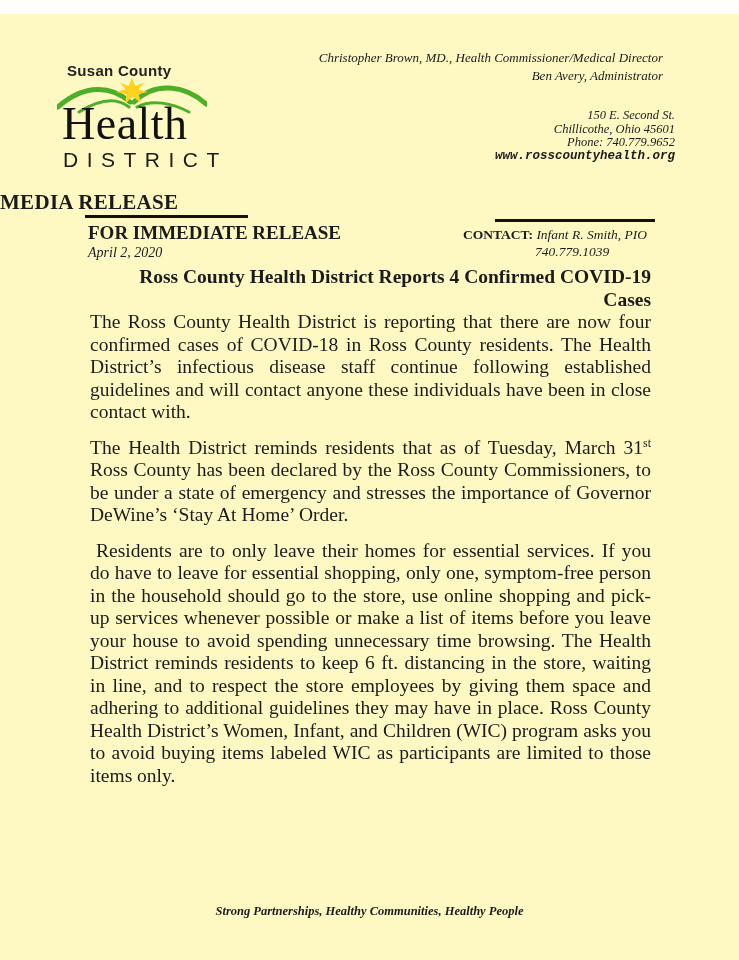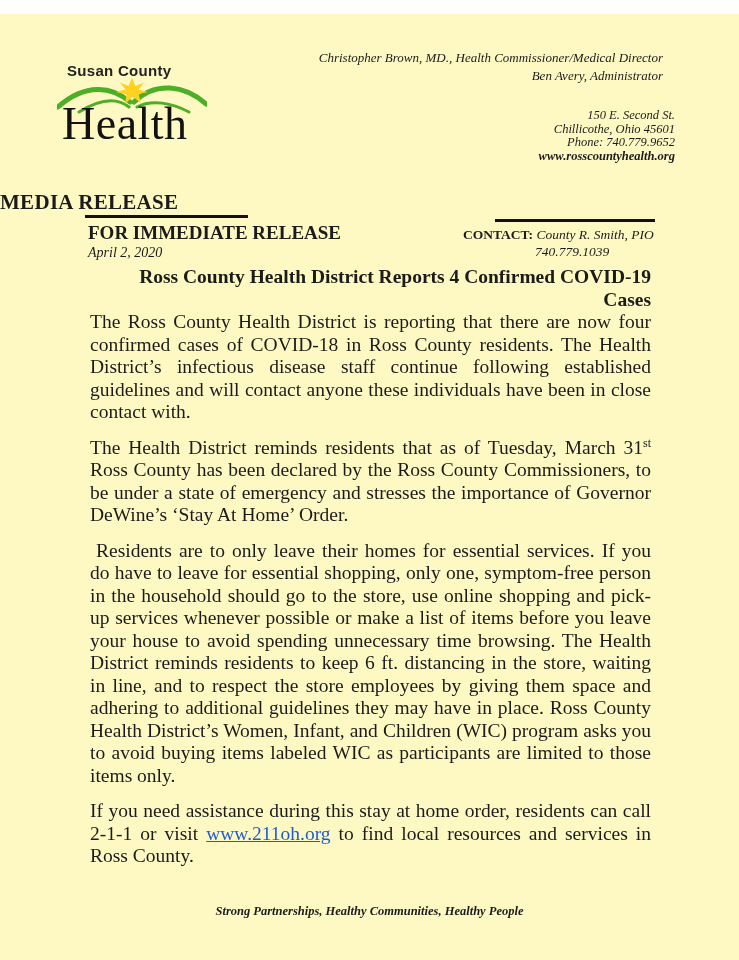--- a/index.html
+++ b/index.html
@@ -27,21 +27,21 @@
   .logo-sub {
     position:absolute; top:86px; left:-4px;
     font-family:"Liberation Sans", sans-serif; font-size:21px; letter-spacing:8.5px;
     color:#1a1a1a; white-space:nowrap; font-weight:400;
   }
   
   .address {
     position:absolute; top:95px; right:64px; text-align:right;
     font-style:italic; font-size:12.5px; line-height:13.6px; white-space:nowrap;
   }
-  .address .bold { font-weight:bold; }
+  .address .bold { font-weight:bold;font-family:Liberation Mono, monospace; }
   
   .banner {
     position:absolute; top:176px; left:0; width:739px; text-align:left;
     font-weight:bold; font-size:21px; letter-spacing:0.3px;
   }
   
   .rule { height:3px; background:var(--rule,#111); }
   .release-left { position:absolute; top:201px; left:85px; width:200px; }
   .release-left .rule { width:163px; margin-bottom:4px; }
   .imm { font-weight:bold; font-size:19px; white-space:nowrap; margin-left:3px; }
@@ -82,20 +82,21 @@
   <div class="logo">
     <div class="logo-top">Susan County</div>
     <svg class="logo-art" viewBox="0 0 150 36" xmlns="http://www.w3.org/2000/svg">
       <path d="M1,29 C28,5 55,8 73,24" fill="none" stroke="var(--logo-green)" stroke-width="5" stroke-linecap="round"></path>
       <path d="M77,24 C98,3 128,7 149,26" fill="none" stroke="var(--logo-green)" stroke-width="5" stroke-linecap="round"></path>
       <path d="M22,34 C46,19 62,21 72,29" fill="none" stroke="var(--logo-green)" stroke-width="3" stroke-linecap="round"></path>
       <path d="M80,29 C95,21 115,25 132,34" fill="none" stroke="var(--logo-green)" stroke-width="3" stroke-linecap="round"></path>
       <polygon points="75,0 78.5,8 87,4.5 81.5,11.5 91,14 81.5,16 84,25 75.5,18.5 68,26 69.5,16.5 59,14 68.5,11.5 63,4.5 71.5,8" fill="var(--logo-yellow)"></polygon>
     </svg>
     <div class="logo-main">Health</div>
+    <div class="logo-sub">DISTRICT</div>
   </div>
 
   <div class="address">
     <div>150 E. Second St.</div>
     <div>Chillicothe, Ohio 45601</div>
     <div>Phone: 740.779.9652</div>
     <div class="bold">www.rosscountyhealth.org</div>
   </div>
 
   <div class="banner">MEDIA RELEASE</div>
@@ -103,30 +104,29 @@
   <div class="release-left">
     <div class="rule"></div>
     <div class="imm">FOR IMMEDIATE RELEASE</div>
     <div class="date">April 2, 2020</div>
   </div>
 
   <div class="release-right">
     <div class="rule"></div>
     <div class="contact-line">
       <span class="contact-label">CONTACT:</span>
-      <span class="contact-name">County R. Smith, PIO</span>
+      <span class="contact-name">Infant R. Smith, PIO</span>
     </div>
     <div class="contact-phone">740.779.1039</div>
   </div>
 
   <div class="article">
     <h1 class="art-title">Ross County Health District Reports 4 Confirmed COVID-19 Cases</h1>
     <div>
         <p>The Ross County Health District is reporting that there are now four confirmed cases of COVID-18 in Ross County residents. The Health District’s infectious disease staff continue following established guidelines and will contact anyone these individuals have been in close contact with.</p>
         <p>The Health District reminds residents that as of Tuesday, March 31<sup>st</sup> Ross County has been declared by the Ross County Commissioners, to be under a state of emergency and stresses the importance of Governor DeWine’s ‘Stay At Home’ Order.</p>
         <p class="indent">Residents are to only leave their homes for essential services. If you do have to leave for essential shopping, only one, symptom-free person in the household should go to the store, use online shopping and pick-up services whenever possible or make a list of items before you leave your house to avoid spending unnecessary time browsing. The Health District reminds residents to keep 6 ft. distancing in the store, waiting in line, and to respect the store employees by giving them space and adhering to additional guidelines they may have in place. Ross County Health District’s Women, Infant, and Children (WIC) program asks you to avoid buying items labeled WIC as participants are limited to those items only.</p>
-        <p>If you need assistance during this stay at home order, residents can call 2-1-1 or visit <a>www.211oh.org</a> to find local resources and services in Ross County.</p>
       </div>
   </div>
 
   <div class="footer">Strong Partnerships, Healthy Communities, Healthy People</div>
 
 </div>
 
 </body></html>

